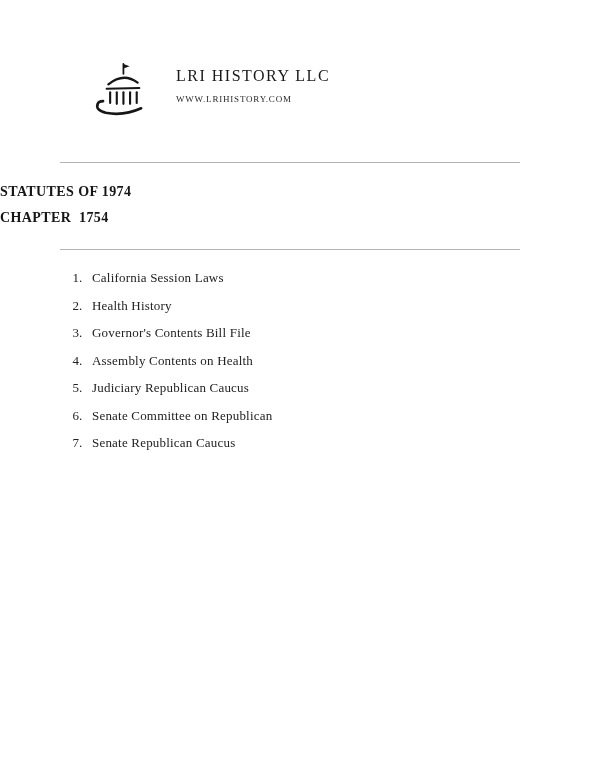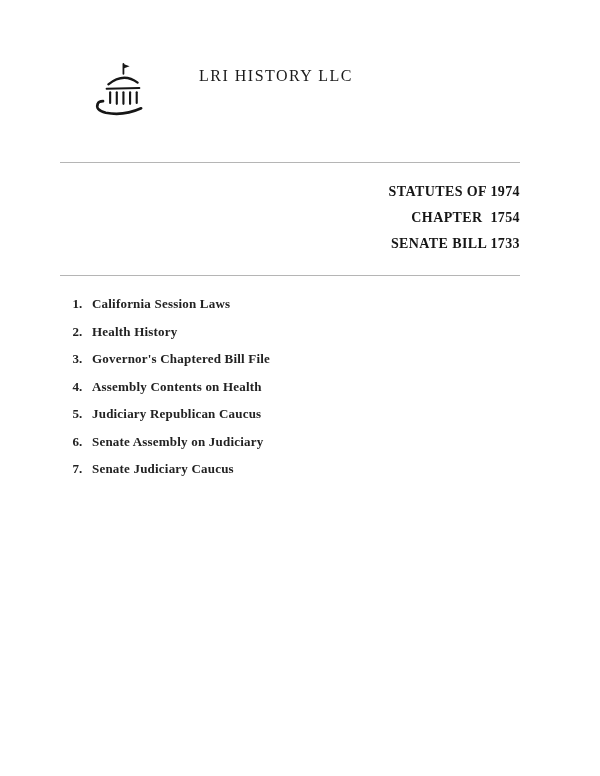--- a/index.html
+++ b/index.html
@@ -18,21 +18,20 @@
   .letterhead {
     display: flex;
     align-items: flex-start;
     margin: 58px 0 0 88px;
   }
   .logo-wrap { width: 62px; height: 74px; flex: 0 0 auto; }
   .logo-wrap svg { display: block; width: 62px; height: 74px; }
   .head-text {
     margin-left: 26px;
     padding-top: 9px;
-    text-align: center;
     min-width: 200px;
   }
   .company-name {
     font-size: 16px;
     letter-spacing: 1.5px;
     color: #1a1a1a;
     margin-bottom: 7px;
     white-space: nowrap;
   }
   .contact-line {
@@ -50,21 +49,21 @@
     margin-right: 80px;
     height: 0;
   }
   .rule-top { margin-top: 30px; }
   .rule-mid { margin-top: 18px; }
 
   
   .doc-info {
     margin-top: 16px;
     margin-right: 80px;
-    text-align: right;
+    text-align: left;
   }
   .doc-info .doc-line {
     font-size: 14px;
     font-weight: bold;
     letter-spacing: 0.4px;
     line-height: 26px;
     white-space: pre;
     color: #161616;
   }
 
@@ -80,21 +79,20 @@
     margin-top: 20px;
     padding-left: 86px;
     list-style: decimal;
   }
   ol.toc-list li {
     font-size: 13px;
     color: #222222;
     margin-bottom: 11.5px;
     padding-left: 6px;
     letter-spacing: 0.2px;
-    font-weight: bold;
   }
 </style>
 </head>
 <body>
 
 <div class="page">
 
   <div class="letterhead">
     <div class="logo-wrap">
       <svg viewBox="0 0 70 78" xmlns="http://www.w3.org/2000/svg" aria-hidden="true">
@@ -109,37 +107,37 @@
         <path d="M32.5 36 L32.5 49" fill="none" stroke="#161616" stroke-width="2.4" stroke-linecap="round"></path>
         <path d="M40 36 L40 49" fill="none" stroke="#161616" stroke-width="2.4" stroke-linecap="round"></path>
         <path d="M47.5 36 L47.5 49" fill="none" stroke="#161616" stroke-width="2.4" stroke-linecap="round"></path>
         <path d="M55 36 L55 48" fill="none" stroke="#161616" stroke-width="2.4" stroke-linecap="round"></path>
 
         <path d="M60 54 Q40 63 20 59 Q8 56 11 49 Q12 46 17 46" fill="none" stroke="#161616" stroke-width="3" stroke-linecap="round"></path>
       </svg>
     </div>
     <div class="head-text">
       <div class="company-name">LRI HISTORY LLC</div>
+      <div class="contact-line">WWW.LRIHISTORY.COM</div>
     </div>
   </div>
 
   <hr class="rule rule-top">
 
   <div class="doc-info">
     <div class="doc-line">STATUTES OF 1974</div>
     <div class="doc-line">CHAPTER  1754</div>
-    <div class="doc-line">SENATE BILL 1733</div>
   </div>
 
   <hr class="rule rule-mid">
 
 
   <ol class="toc-list">
     <li>California Session Laws</li>
     <li>Health History</li>
-    <li>Governor's Chaptered Bill File</li>
+    <li>Governor's Contents Bill File</li>
     <li>Assembly Contents on Health</li>
     <li>Judiciary Republican Caucus</li>
-    <li>Senate Assembly on Judiciary</li>
-    <li>Senate Judiciary Caucus</li>
+    <li>Senate Committee on Republican</li>
+    <li>Senate Republican Caucus</li>
   </ol>
 
 </div>
 
 </body></html>

